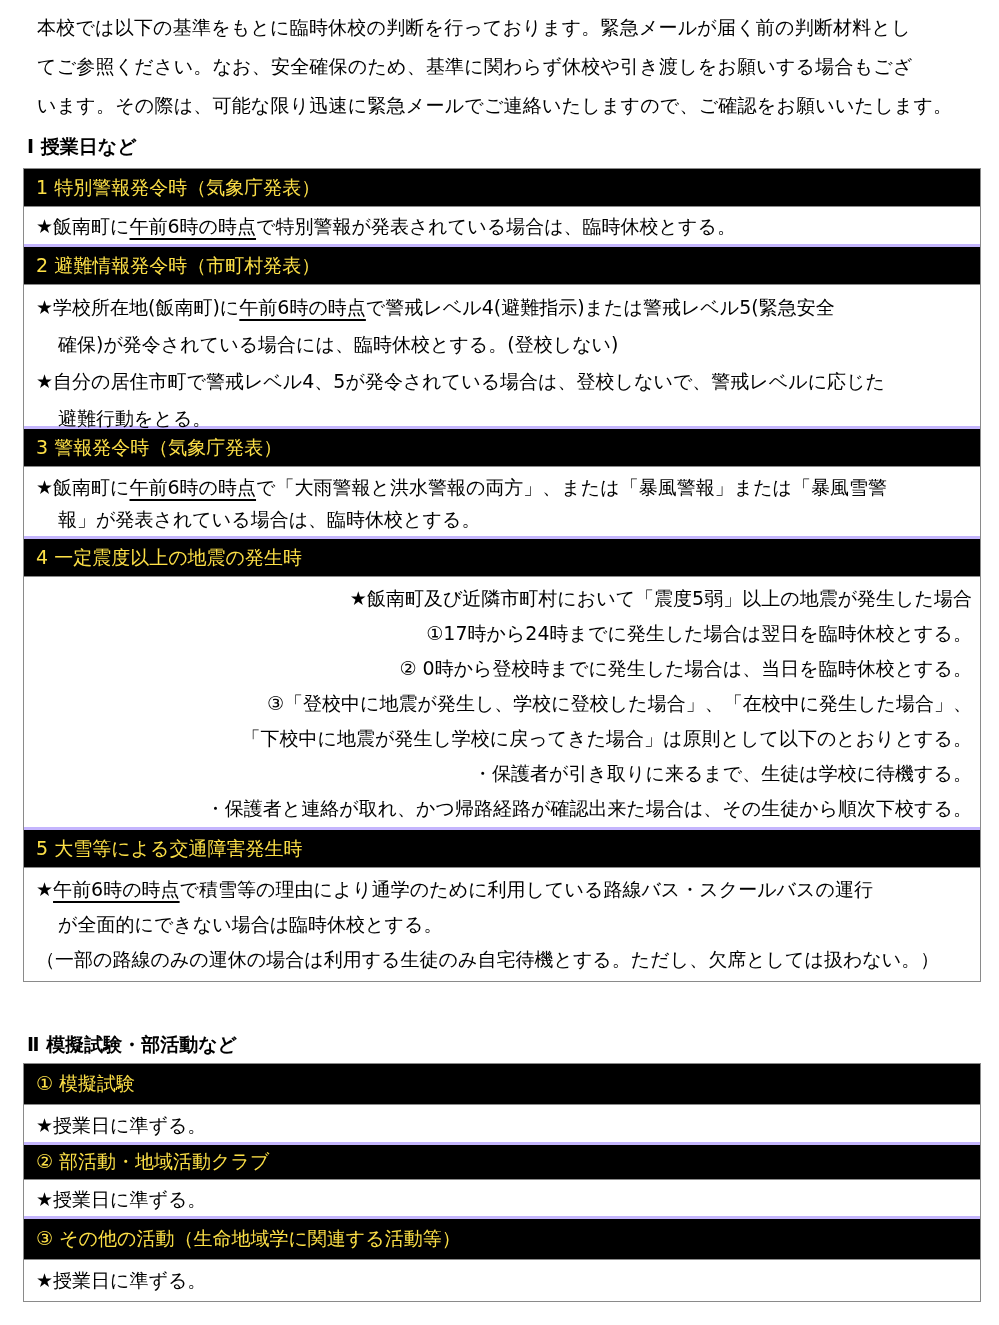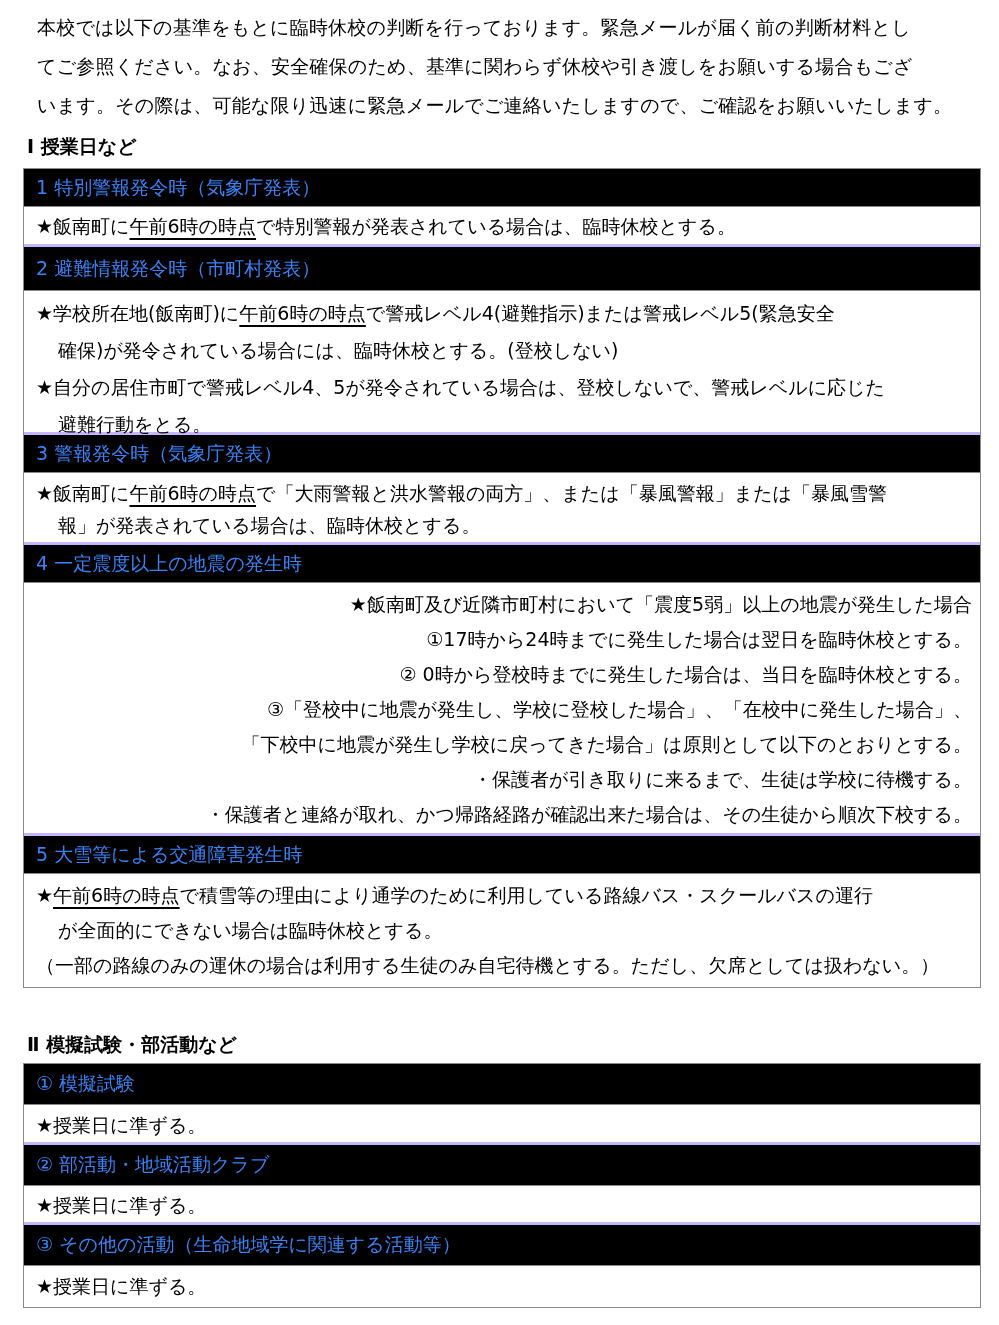--- a/index.html
+++ b/index.html
@@ -14,21 +14,21 @@
     }
     .section-title {
       position: absolute; left: 27px; font-size: 19px; font-weight: bold;
       line-height: 26px;
     }
     .table {
       position: absolute; left: 23px; width: 958px;
       border: 1px solid #8a8a8a; box-sizing: border-box;
     }
     .hdr {
-      background: #000000; color: #3b82f6; font-size: 19px;
+      background: #000000; color: #fde047; font-size: 19px;
       box-sizing: border-box; padding-left: 12px;
       display: flex; align-items: center;
       border-bottom: 1px solid #8a8a8a;
     }
     .body {
       background: #ffffff; font-size: 19px; box-sizing: border-box;
       padding: 4px 8px 4px 12px; border-bottom: 3px solid #c4b5fd;
     }
     .body:last-child { border-bottom: none; }
     .line { line-height: 37px; white-space: nowrap; }
@@ -48,21 +48,21 @@
 
 <div class="section-title" style="top:133px;">Ⅰ 授業日など</div>
 
 <div class="table" style="top:168px;">
 
   <div class="hdr" style="height:38px;">1 特別警報発令時（気象庁発表）</div>
   <div class="body" style="height:40px;">
     <div class="line" style="line-height:31px;"><span>★飯南町に</span><span class="u">午前6時の時点</span><span>で特別警報が発表されている場合は、臨時休校とする。</span></div>
   </div>
 
-  <div class="hdr" style="height:44px;">2 避難情報発令時（市町村発表）</div>
+  <div class="hdr" style="height:38px;">2 避難情報発令時（市町村発表）</div>
   <div class="body" style="height:144px;">
     <div class="line"><span>★学校所在地(飯南町)に</span><span class="u">午前6時の時点</span><span>で警戒レベル4(避難指示)または警戒レベル5(緊急安全</span></div>
     <div class="line indent">確保)が発令されている場合には、臨時休校とする。(登校しない)</div>
     <div class="line">★自分の居住市町で警戒レベル4、5が発令されている場合は、登校しないで、警戒レベルに応じた</div>
     <div class="line indent">避難行動をとる。</div>
   </div>
 
   <div class="hdr" style="height:38px;">3 警報発令時（気象庁発表）</div>
   <div class="body" style="height:72px;">
     <div class="line" style="line-height:32px;"><span>★飯南町に</span><span class="u">午前6時の時点</span><span>で「大雨警報と洪水警報の両方」、または「暴風警報」または「暴風雪警</span></div>
@@ -86,17 +86,17 @@
     <div class="line indent" style="line-height:35px;">が全面的にできない場合は臨時休校とする。</div>
     <div class="line" style="line-height:35px;">（一部の路線のみの運休の場合は利用する生徒のみ自宅待機とする。ただし、欠席としては扱わない。）</div>
   </div>
 </div>
 
 <div class="section-title" style="top:1031px;">Ⅱ 模擬試験・部活動など</div>
 
 <div class="table" style="top:1063px;">
   <div class="hdr" style="height:41px;">① 模擬試験</div>
   <div class="body" style="height:40px; line-height:32px;">★授業日に準ずる。</div>
-  <div class="hdr" style="height:41px;">② 部活動・地域活動クラブ</div>
+  <div class="hdr" style="height:35px;">② 部活動・地域活動クラブ</div>
   <div class="body" style="height:39px; line-height:31px;">★授業日に準ずる。</div>
   <div class="hdr" style="height:41px;">③ その他の活動（生命地域学に関連する活動等）</div>
   <div class="body" style="height:41px; line-height:33px;">★授業日に準ずる。</div>
 </div>
 
 </body></html>

